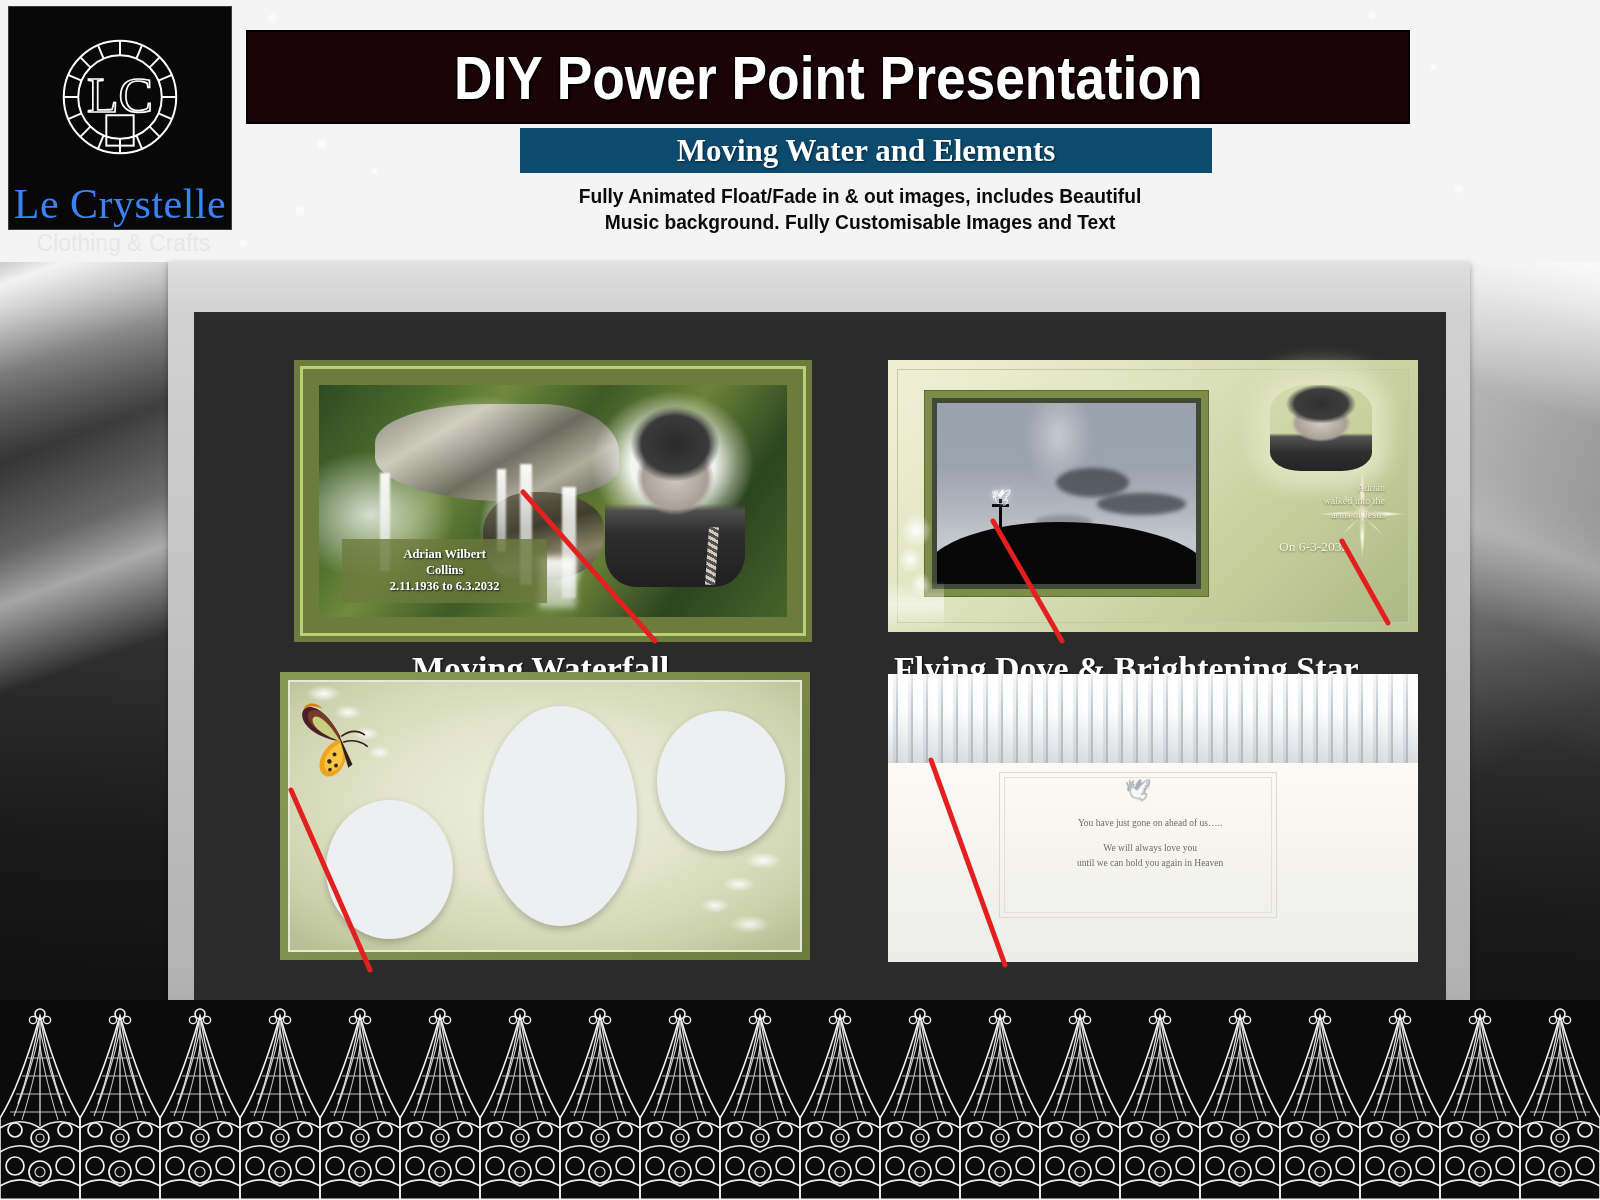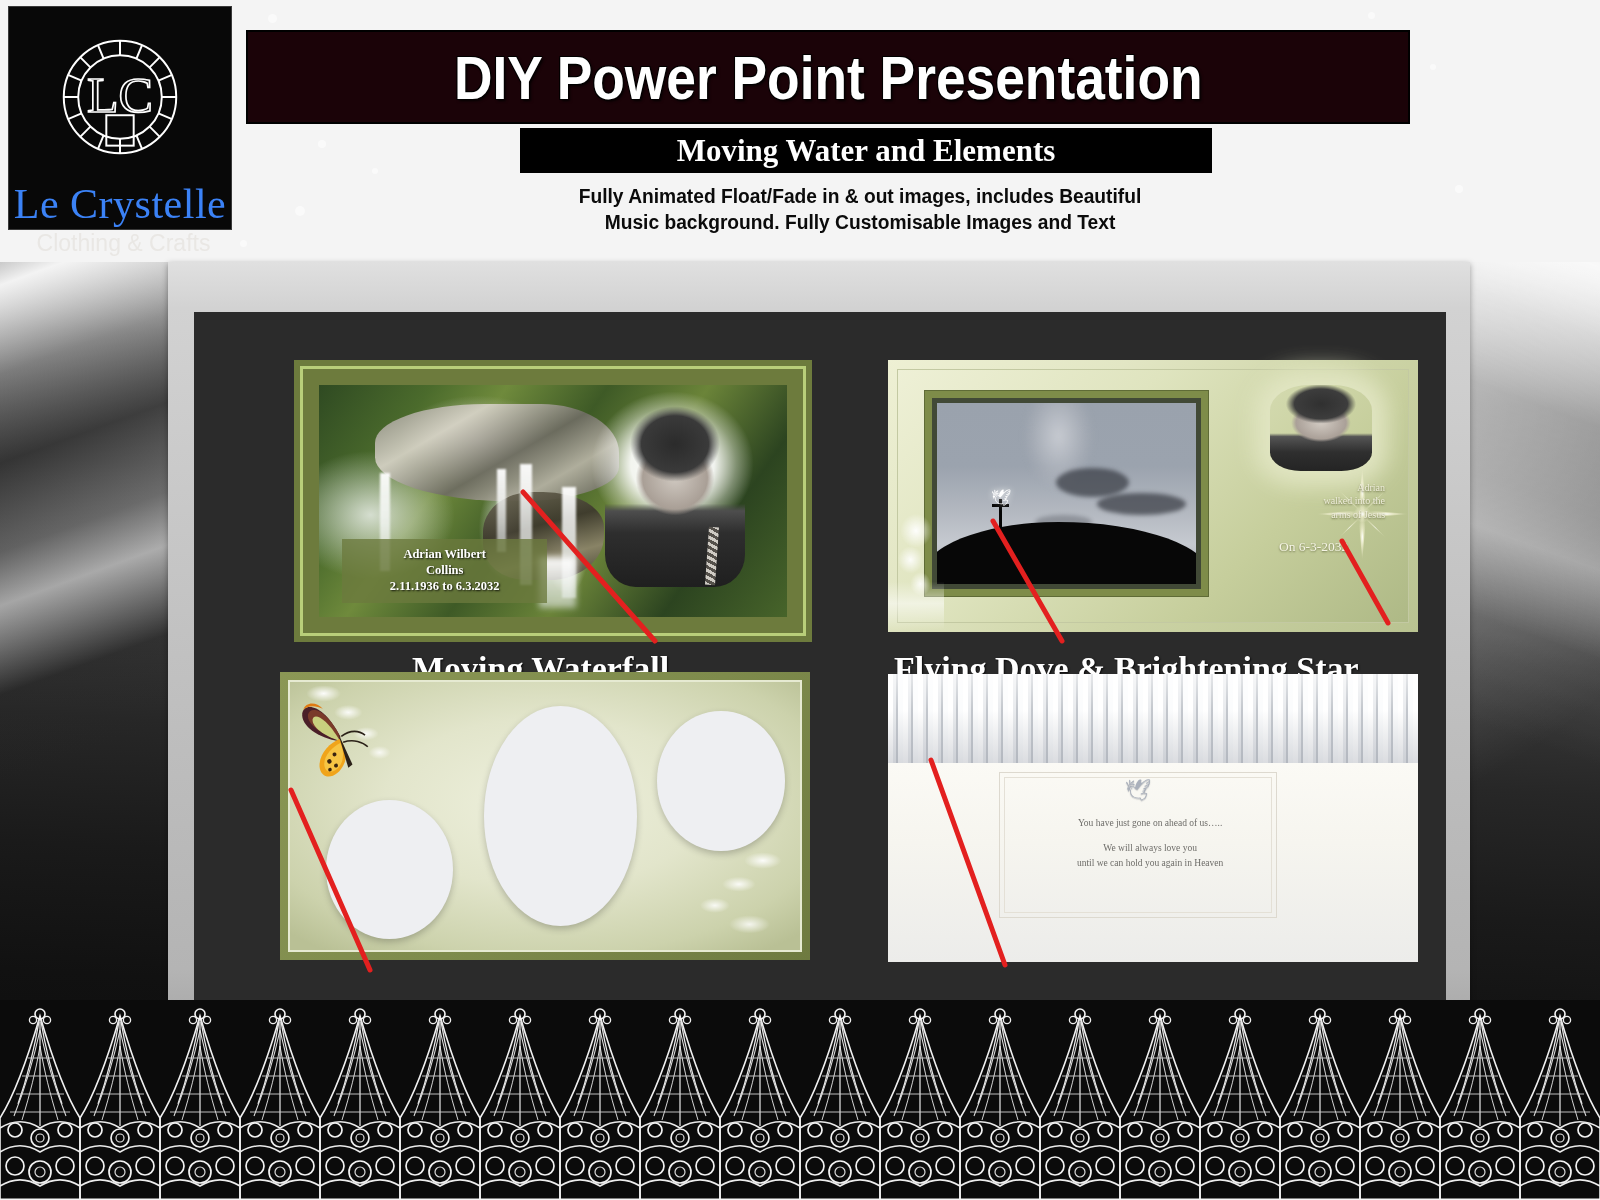--- a/index.html
+++ b/index.html
@@ -37,21 +37,21 @@
   #logo .sub{color:#e9e7e4;font-family:Liberation Sans, sans-serif;font-size:23px;line-height:1;margin-top:7px;margin-left:7px;}
 
   
   #title-bar{position:absolute;left:246px;top:30px;width:1160px;height:90px;background:#1b0308;
     border:2px solid #000;display:flex;align-items:center;justify-content:center;z-index:30;}
   #title-text{
     color:#ffffff;font-size:62px;font-weight:bold;letter-spacing:0;white-space:nowrap;
     transform:scaleX(.86);transform-origin:center;
     text-shadow:-1px -1px 0 #000,1px -1px 0 #000,-1px 1px 0 #000,2px 2px 3px rgba(0,0,0,.9);
   }
-  #subtitle-banner{position:absolute;left:520px;top:128px;width:692px;height:45px;background:#000000;
+  #subtitle-banner{position:absolute;left:520px;top:128px;width:692px;height:45px;background:#0c4a6e;
     display:flex;align-items:center;justify-content:center;z-index:30;}
   #subtitle-banner span{color:#fff;font-family:"Liberation Serif", serif;font-weight:bold;font-size:31px;
     text-shadow:1px 1px 2px rgba(0,0,0,.55);}
   #desc{position:absolute;left:300px;top:183px;width:1120px;z-index:30;text-align:center;
     color:#0b0b0b;font-size:20px;font-weight:bold;line-height:1.31;}
   #desc div{transform:scaleX(.96);}
 
   
   #frame{position:absolute;left:168px;top:262px;width:1302px;height:768px;z-index:20;
     background:linear-gradient(180deg,#e0e0e0 0%,#d2d2d2 6%,#c2c2c2 48%,#b4b4b4 92%,#a7a7a7 100%);

